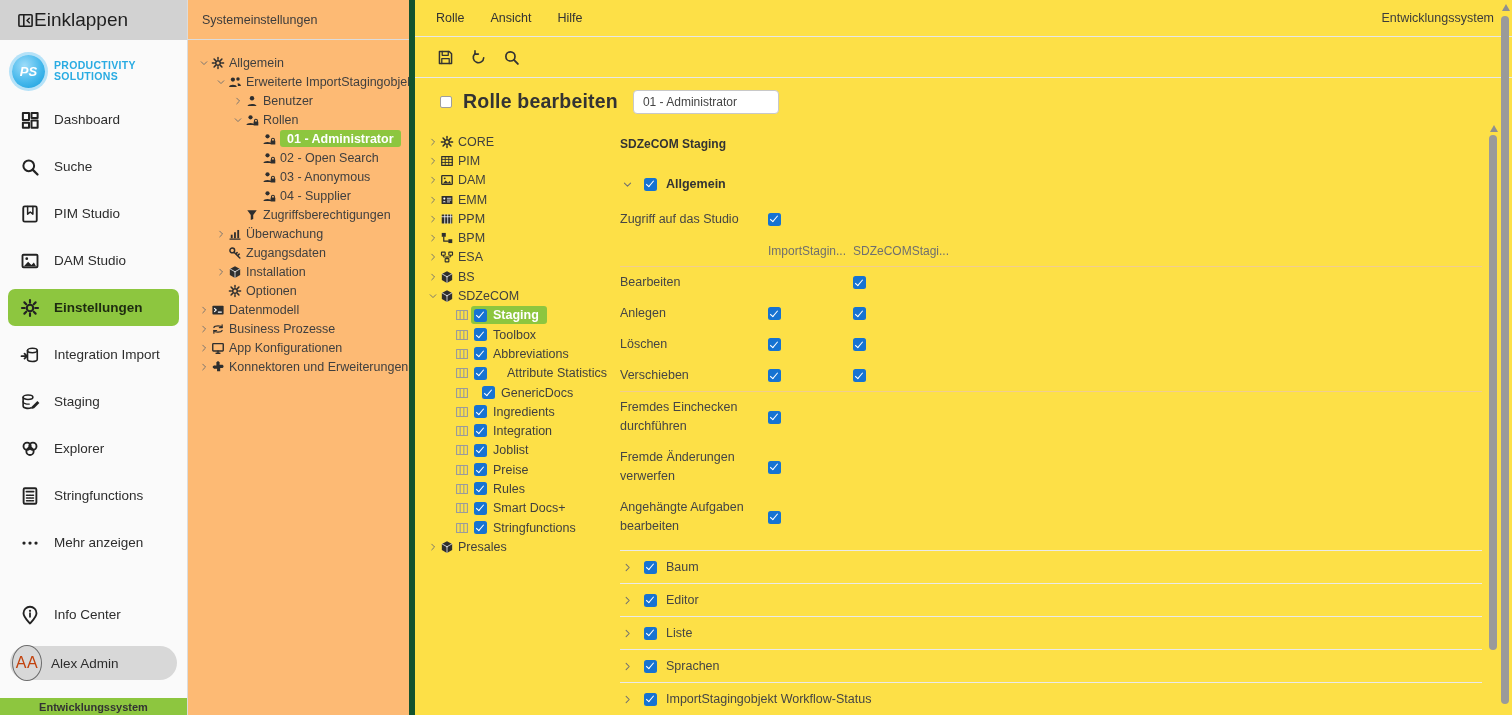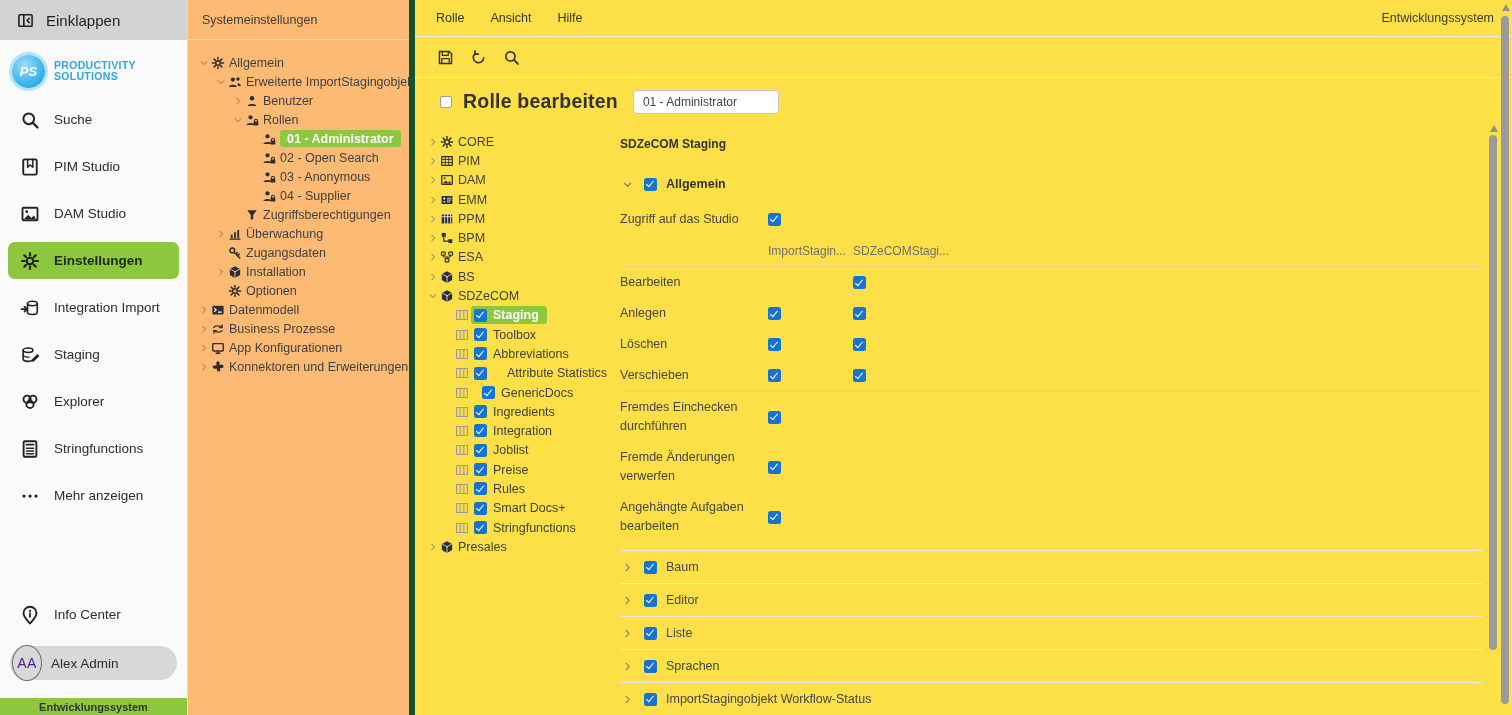--- a/index.html
+++ b/index.html
@@ -5,39 +5,39 @@
   :root{ --green:#8dc63f; --blue:#1673d2; --brand:#29abe2; }
   *{box-sizing:border-box}
   html,body{margin:0;padding:0}
   body{width:1512px;height:715px;overflow:hidden;background:#fff;
        font-family:"Liberation Sans",sans-serif;color:#333;}
   .app{display:flex;width:1512px;height:715px}
 
   
   .sidebar{width:188px;flex:none;background:#fafafa;border-right:1px solid #dcdcdc;
            display:flex;flex-direction:column;position:relative}
-  .collapse-row{height:40px;background:#d2d2d2;display:flex;align-items:center;gap:12px;
-                padding-left:17px;font-size:15px;color:#1f1f1f;cursor:pointer;flex:none}
+  .collapse-row{height:40px;background:#d2d2d2;display:flex;align-items:center;
+                padding-left:17px;font-size:19px;color:#1f1f1f;cursor:pointer;flex:none}
   .logo-row{height:46px;margin-top:8px;display:flex;align-items:center;gap:9px;padding-left:12px;flex:none}
   .badge{width:33px;height:33px;border-radius:50%;flex:none;
          background:radial-gradient(circle at 38% 32%,#9ddcf9 0%,#45b8ec 55%,#149cdc 100%);
          box-shadow:0 0 0 3px #b5e2f8;display:flex;align-items:center;justify-content:center;
          color:#fff;font-weight:bold;font-style:italic;font-size:13px}
   .brand{color:var(--brand);font-weight:bold;font-size:10.5px;line-height:1.08;letter-spacing:.3px}
   .nav{margin-top:2px;display:flex;flex-direction:column;flex:none}
   .nav-item{height:47px;display:flex;align-items:center;gap:14px;padding-left:20px;
             font-size:13.5px;color:#2d2d2d;cursor:pointer;white-space:nowrap}
   .nav-item.active{background:var(--green);margin:5px 8px;height:37px;border-radius:7px;
                    padding-left:12px;font-weight:bold;color:#1e2b10}
   .nav-item .ic{color:#222}
   .sb-spacer{flex:1}
   .user-pill{margin:8px 10px 18px;background:#d8d8d8;border-radius:18px;height:34px;
              display:flex;align-items:center;gap:9px;padding-left:2px;cursor:pointer;flex:none}
   .avatar{width:30px;height:36px;border-radius:50%;border:1.5px solid #6b6b6b;flex:none;
-          display:flex;align-items:center;justify-content:center;font-size:14px;color:#4c1d95;letter-spacing:.5px}
+          display:flex;align-items:center;justify-content:center;font-size:16px;color:#c2410c;letter-spacing:.5px}
   .user-name{font-size:13.5px;color:#2d2d2d}
   .env-bar{height:17px;background:var(--green);display:flex;align-items:center;justify-content:center;
            font-size:11px;font-weight:bold;color:#333;flex:none}
 
   
   .panel2{width:227px;flex:none;background:#fdba74;border-right:6px solid #14532d;
           display:flex;flex-direction:column;overflow:hidden}
   .panel2-header{height:40px;flex:none;display:flex;align-items:center;padding-left:14px;
                  font-size:12.5px;color:#3c3c3c;border-bottom:1px solid #dcdcdc}
   .tree{padding:13px 2px 0 6px}
@@ -122,20 +122,31 @@
       <div class="badge">PS</div>
       <div class="brand">
         <div>PRODUCTIVITY</div>
         <div>SOLUTIONS</div>
       </div>
     </div>
     <div class="nav" id="nav-main">
         <div class="nav-item">
           <span class="ic ">
             <svg viewBox="0 0 16 16" width="20" height="20" fill="none" stroke="currentColor" stroke-width="1.5" stroke-linecap="round" stroke-linejoin="round">
+              <rect x="2.3" y="2.3" width="4.9" height="5.7" stroke-width="1.6"></rect>
+              <rect x="9.2" y="2.3" width="4.9" height="4" stroke-width="1.6"></rect>
+              <rect x="2.3" y="10.1" width="4.9" height="4" stroke-width="1.6"></rect>
+              <rect x="9.2" y="8.4" width="4.9" height="5.7" stroke-width="1.6"></rect>
+            </svg>
+          </span>
+          <span>Dashboard</span>
+        </div>
+        <div class="nav-item">
+          <span class="ic ">
+            <svg viewBox="0 0 16 16" width="20" height="20" fill="none" stroke="currentColor" stroke-width="1.5" stroke-linecap="round" stroke-linejoin="round">
               <circle cx="7" cy="7" r="4.3" stroke-width="1.6"></circle>
               <path d="M10.3 10.3L14 14" stroke-width="1.8"></path>
             </svg>
           </span>
           <span>Suche</span>
         </div>
         <div class="nav-item">
           <span class="ic ">
             <svg viewBox="0 0 16 16" width="20" height="20" fill="none" stroke="currentColor" stroke-width="1.5" stroke-linecap="round" stroke-linejoin="round">
               <rect x="2.6" y="1.9" width="10.8" height="12.2" rx="1.2"></rect>

